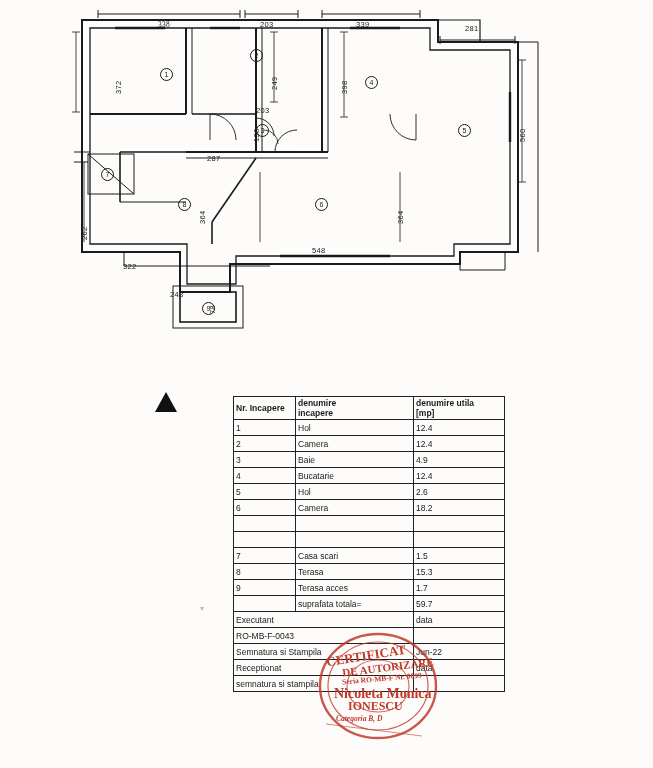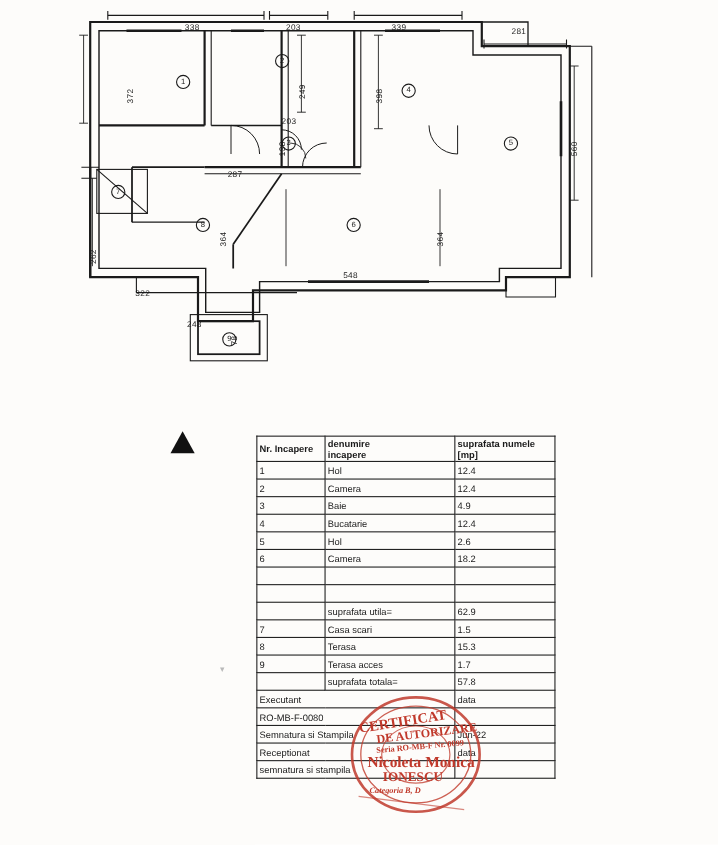--- a/index.html
+++ b/index.html
@@ -217,21 +217,21 @@
         <line x1="458" y1="58" x2="466" y2="58"></line>
         <line x1="458" y1="180" x2="466" y2="180"></line>
         <line x1="24" y1="160" x2="24" y2="240"></line>
         <line x1="200" y1="170" x2="200" y2="240"></line>
         <line x1="340" y1="170" x2="340" y2="240"></line>
         <line x1="196" y1="108" x2="196" y2="146"></line>
       </g>
     </svg>
 
     
-    <span class="dim" style="left:108px;  top:18px;">338</span>
+    <span class="dim" style="left:98px;  top:18px;font-family:Liberation Serif, serif;">338</span>
     <span class="dim" style="left:200px; top:18px;">203</span>
     <span class="dim" style="left:296px; top:18px;">339</span>
     <span class="dim" style="left:405px; top:22px;">281</span>
     <span class="dim" style="left:196px; top:104px;">203</span>
     <span class="dim" style="left:147px; top:152px;">287</span>
     <span class="dim" style="left:63px;  top:260px;">322</span>
     <span class="dim" style="left:252px; top:244px;">548</span>
     <span class="dim" style="left:110px; top:288px;">248</span>
 
     
@@ -269,21 +269,21 @@
           <col class="c3">
         </colgroup>
       <thead>
         <tr>
           <th>Nr. Incapere</th>
           <th>
             <div>denumire</div>
             <div>incapere</div>
           </th>
           <th>
-            <div>suprafata numele</div>
+            <div>denumire utila</div>
             <div>[mp]</div>
           </th>
         </tr>
       </thead>
       <tbody>
         <tr>
           <td>1</td>
           <td>Hol</td>
           <td>12.4</td>
         </tr>
@@ -315,51 +315,46 @@
         <tr class="rowempty">
           <td>&nbsp;</td>
           <td>&nbsp;</td>
           <td>&nbsp;</td>
         </tr>
         <tr class="rowempty">
           <td>&nbsp;</td>
           <td>&nbsp;</td>
           <td>&nbsp;</td>
         </tr>
-        <tr class="subtotal">
-          <td>&nbsp;</td>
-          <td>suprafata utila=</td>
-          <td>62.9</td>
-        </tr>
         <tr>
           <td>7</td>
           <td>Casa scari</td>
           <td>1.5</td>
         </tr>
         <tr>
           <td>8</td>
           <td>Terasa</td>
           <td>15.3</td>
         </tr>
         <tr>
           <td>9</td>
           <td>Terasa acces</td>
           <td>1.7</td>
         </tr>
         <tr class="subtotal">
           <td>&nbsp;</td>
           <td>suprafata totala=</td>
-          <td>57.8</td>
+          <td>59.7</td>
         </tr>
         <tr class="tall">
           <td colspan="2">Executant</td>
           <td>data</td>
         </tr>
         <tr class="tall">
-          <td colspan="2" class="leftpad">RO-MB-F-0080</td>
+          <td colspan="2" class="leftpad">RO-MB-F-0043</td>
           <td>&nbsp;</td>
         </tr>
         <tr class="tall">
           <td colspan="2" class="leftpad">Semnatura si Stampila</td>
           <td>Jun-22</td>
         </tr>
         <tr class="tall">
           <td colspan="2">Receptionat</td>
           <td>data</td>
         </tr>

